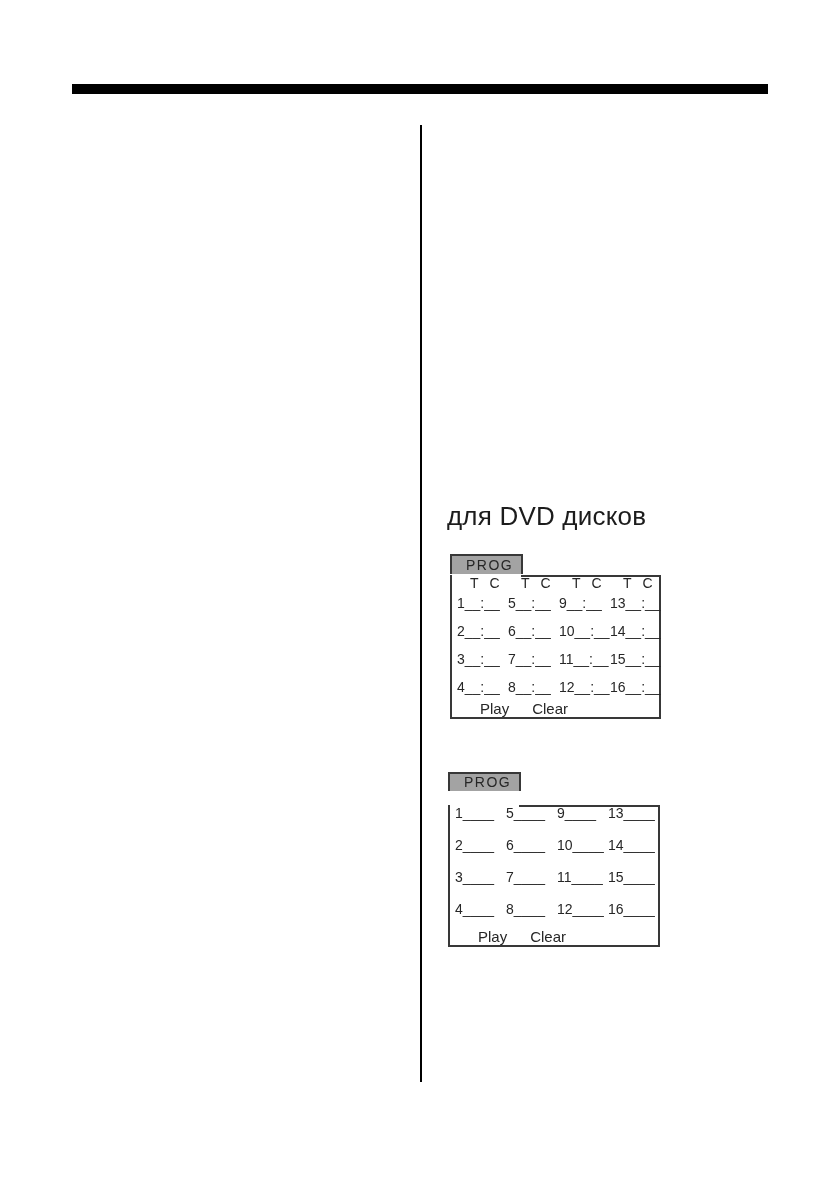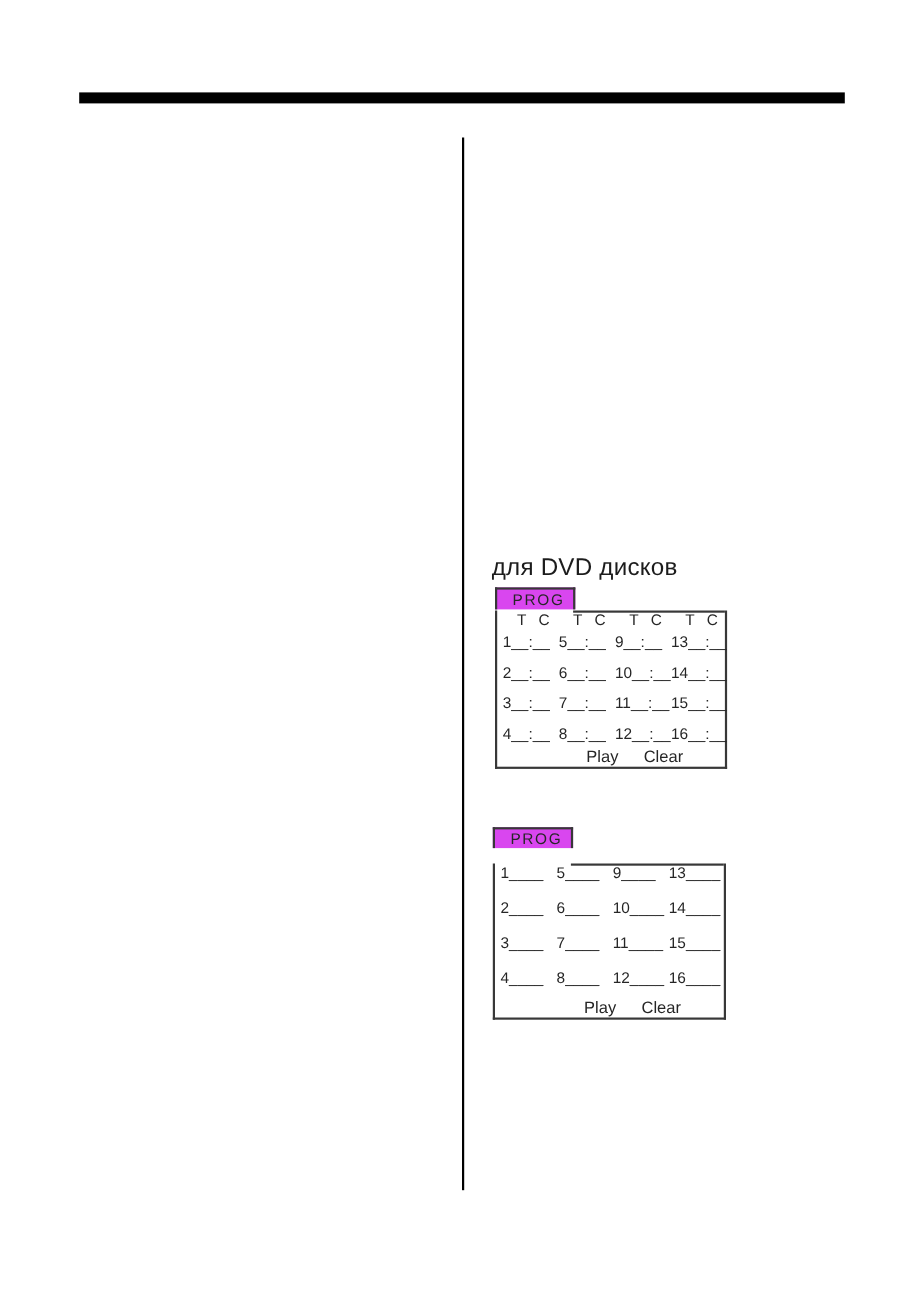--- a/index.html
+++ b/index.html
@@ -4,32 +4,33 @@
 <style>
   * { margin:0; padding:0; box-sizing:border-box; }
   html, body { background:#ffffff; }
   .page {
     position:relative; width:839px; height:1191px; background:#ffffff;
     font-family:"Liberation Sans", sans-serif; color:#1e1e1e; overflow:hidden;
   }
   .top-bar { position:absolute; left:72px; top:84px; width:696px; height:10px; background:#000000; }
   .v-divider { position:absolute; left:420px; top:125px; width:2px; height:957px; background:#000000; }
 
-  .caption { position:absolute; font-size:22px; line-height:24px; color:#1c1c1c; letter-spacing:0.2px; white-space:nowrap; }
+  .caption { position:absolute; font-size:26px; line-height:24px; color:#1c1c1c; letter-spacing:0.2px; white-space:nowrap; }
   .caption.dvd { left:447px; top:504px; }
   .caption.vcd { left:447px; top:724px; }
 
   .prog-box { position:absolute; }
   .prog-box.dvd { left:450px; top:534px; width:211px; }
   .prog-box.vcd { left:448px; top:752px; width:212px; }
 
   .prog-tab {
     position:relative; width:73px; border:2px solid #383838; border-bottom:none;
-    padding-left:14px; font-size:14px; letter-spacing:1.5px; color:#262626; background:#d946ef;
+    padding-left:14px; font-size:14px; letter-spacing:1.5px; color:#262626; background:#a3a3a3;
     white-space:nowrap;
+    margin-top:20px;
   }
   .dvd .prog-tab { height:20px; line-height:18px; }
   .vcd .prog-tab { height:19px; line-height:17px; }
 
   .prog-body { position:relative; border:2px solid #383838; border-top:none; width:100%; background:#fff; }
   .prog-body::before { content:""; position:absolute; top:0; left:69px; right:0; height:2px; background:#383838; }
   .dvd .prog-body { height:144px; }
   .vcd .prog-body { height:142px; }
 
   .tc-header { display:flex; padding-left:5px; margin-top:1px; height:16px; font-size:14px; color:#262626; }
@@ -38,21 +39,21 @@
   .tc-c { margin-left:11px; }
 
   .prog-row { display:flex; padding-left:5px; height:18px; font-size:14px; color:#262626; }
   .dvd .prog-row { margin-top:10px; }
   .dvd .prog-row.first { margin-top:4px; }
   .vcd .prog-row { margin-top:14px; }
   .vcd .prog-row.first { margin-top:14px;justify-content:space-between; }
   .prog-cell { width:51px; flex:none; white-space:nowrap; }
   .prog-cell .blank { letter-spacing:0; }
 
-  .prog-actions { display:flex; padding-left:81px; height:17px; font-size:15px; color:#262626; }
+  .prog-actions { display:flex; padding-left:28px; height:17px; font-size:15px; color:#262626; }
   .prog-actions .gap { width:23px; flex:none; }
   .dvd .prog-actions { margin-top:3px; }
   .vcd .prog-actions { margin-top:9px; }
 </style>
 </head>
 <body>
 
 <div class="page">
 
   <div class="top-bar"></div>

